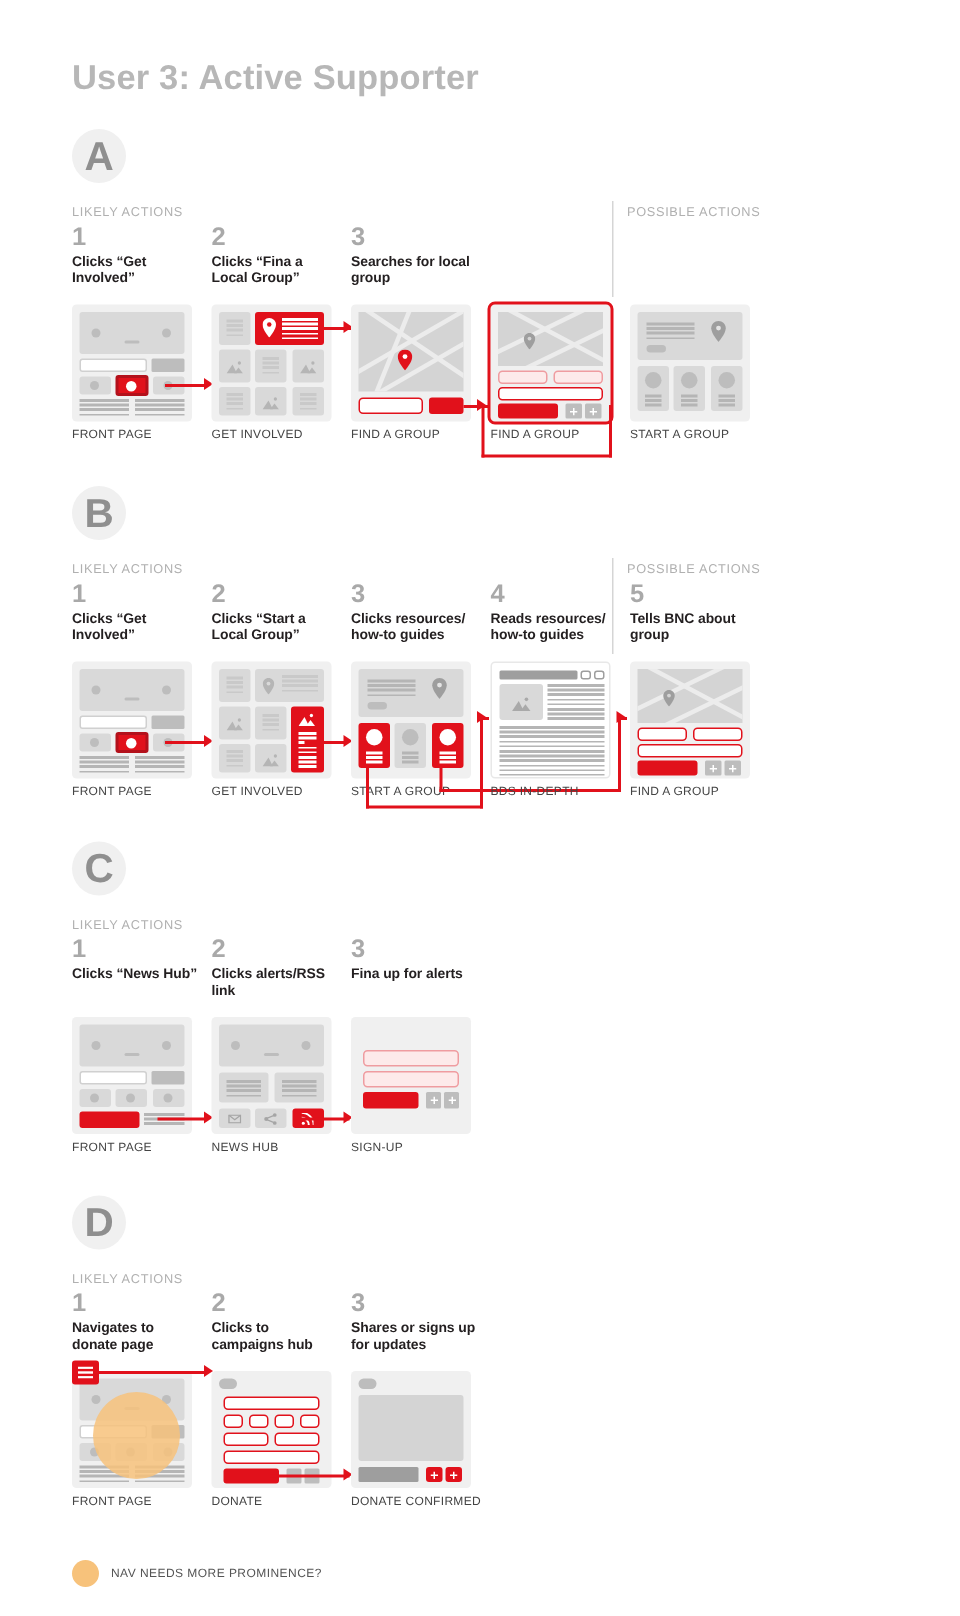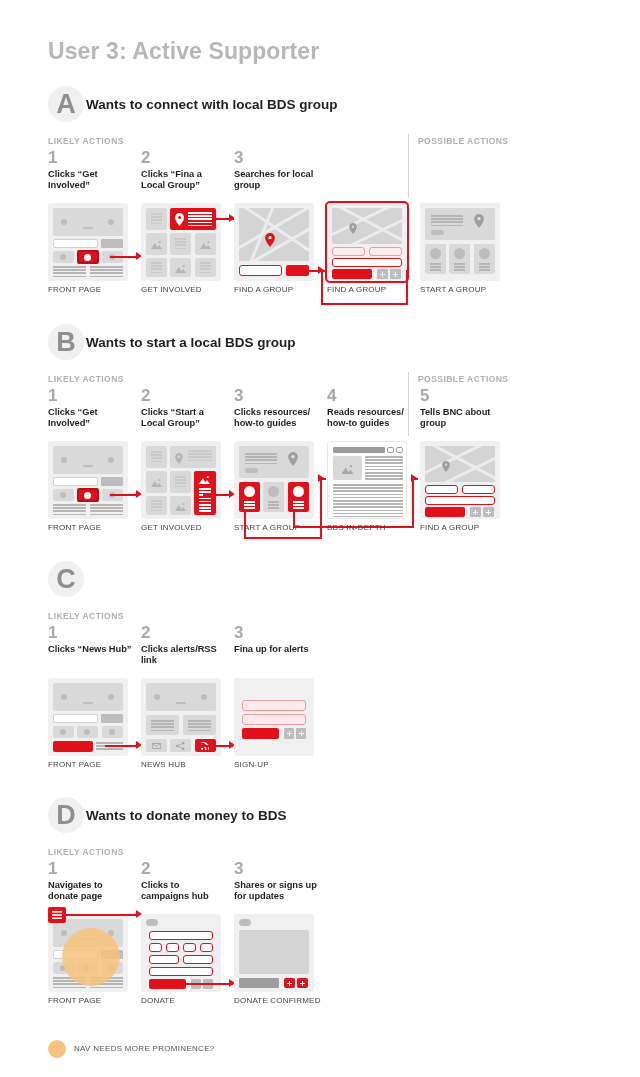--- a/index.html
+++ b/index.html
@@ -31,21 +31,21 @@
     position:absolute; left:2px; top:-4px; width:32px; text-align:center;
     font-size:27px; font-weight:bold; color:#8f8f8f; line-height:32px;
   }
   .sec-title {
     position:absolute; left:38px; top:5px;
     font-size:13.5px; font-weight:bold; color:#231f20;
   }
 
   .col-head {
     position:absolute; font-size:8.5px; color:#b0b0b0;
-    letter-spacing:.45px; font-weight:bold;text-align:right;
+    letter-spacing:.45px; font-weight:normal;text-align:right;
   }
 
   .divider {
     position:absolute; width:1px; background:#d5d5d5;
   }
 
   
   .step { position:absolute; width:86px; }
   .step-num {
     font-size:17px; font-weight:bold; color:#a9a9a9; line-height:16px;
@@ -112,21 +112,20 @@
 </style>
 </head>
 <body>
 
 <div class="page-title">User 3: Active Supporter</div>
 
 <div class="section" style="top:92px">
   <div class="sec-head">
     <div class="letter-circle"></div>
     <div class="letter">A</div>
-    <div class="sec-title">Wants to connect with local BDS group</div>
   </div>
 
   <div class="col-head" style="left:48px; top:44px">LIKELY ACTIONS</div>
   <div class="col-head" style="left:418px; top:44px">POSSIBLE ACTIONS</div>
   <div class="divider" style="left:408px; top:42px; height:64px"></div>
 
   <div class="step" style="left:48px; top:58px">
     <div class="step-num">1</div>
     <div class="step-desc">Clicks “Get Involved”</div>
   </div>
@@ -328,21 +327,20 @@
         <i></i>
       </div>
   </div>
   <div class="step-caption" style="left:420px; top:193px">START A GROUP</div>
 </div>
 
 <div class="section" style="top:330px">
   <div class="sec-head">
     <div class="letter-circle"></div>
     <div class="letter">B</div>
-    <div class="sec-title">Wants to start a local BDS group</div>
   </div>
 
   <div class="col-head" style="left:48px; top:44px">LIKELY ACTIONS</div>
   <div class="col-head" style="left:418px; top:44px">POSSIBLE ACTIONS</div>
   <div class="divider" style="left:408px; top:42px; height:64px"></div>
 
   <div class="step" style="left:48px; top:58px">
     <div class="step-num">1</div>
     <div class="step-desc">Clicks “Get Involved”</div>
   </div>
@@ -681,21 +679,20 @@
         <path d="M0 2.4h6v1.2H0z" fill="#fff"></path>
       </svg>
   </div>
   <div class="step-caption" style="left:234px; top:193px">SIGN-UP</div>
 </div>
 
 <div class="section" style="top:803px">
   <div class="sec-head">
     <div class="letter-circle"></div>
     <div class="letter">D</div>
-    <div class="sec-title">Wants to donate money to BDS</div>
   </div>
 
   <div class="col-head" style="left:48px; top:44px">LIKELY ACTIONS</div>
 
   <div class="step" style="left:48px; top:58px">
     <div class="step-num">1</div>
     <div class="step-desc">Navigates to donate page</div>
   </div>
   <div class="wf" style="left:48px; top:111px; width:80px; height:78px">
     <div class="g2" style="left:5px; top:5px; width:70px; height:28px"></div>

